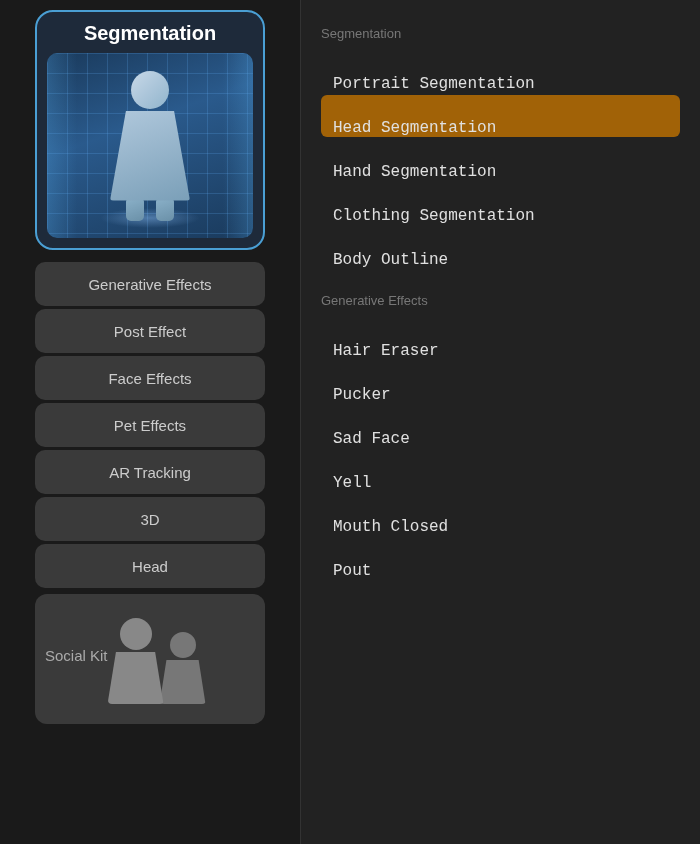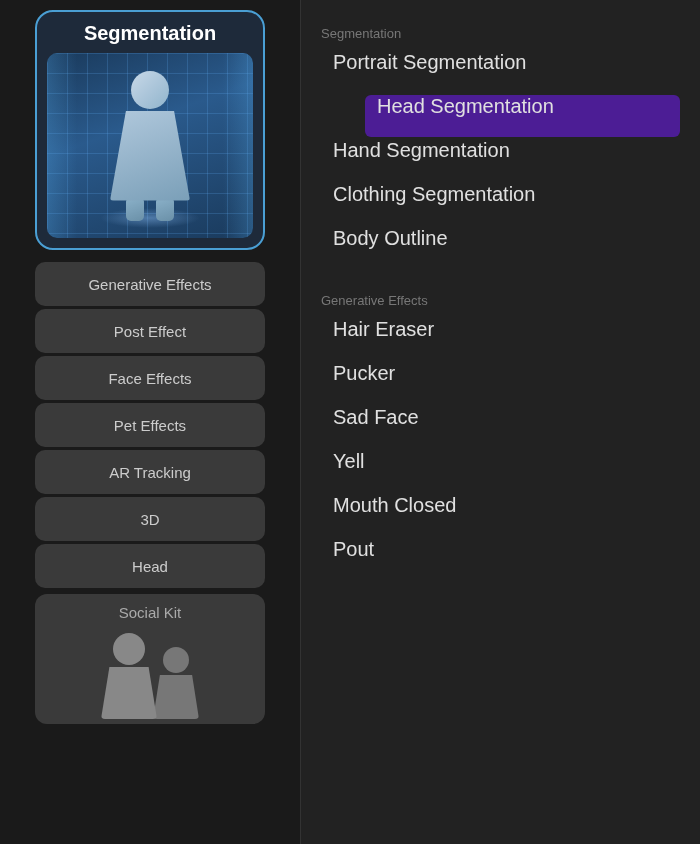--- a/index.html
+++ b/index.html
@@ -159,21 +159,21 @@
       position: relative;
     }
 
     
     .social-kit-card {
       width: 230px;
       height: 130px;
       border-radius: 12px;
       background: #3a3a3a;
       display: flex;
-      flex-direction: column;
+      flex-direction: row;
       align-items: center;
       justify-content: flex-start;
       padding: 10px;
       margin-top: 3px;
       cursor: pointer;
     }
 
     .social-kit-label {
       color: #aaaaaa;
       font-size: 15px;
@@ -217,33 +217,33 @@
     .section-header {
       color: #777777;
       font-size: 13px;
       font-weight: 500;
       margin-bottom: 10px;
       margin-top: 6px;
     }
 
     .menu-item {
       display: flex;
-      align-items: flex-start;
+      align-items: flex-end;
       height: 42px;
       padding: 0 12px;
       border-radius: 6px;
       color: #e0e0e0;
-      font-size: 20px;
+      font-size: 16px;
       cursor: pointer;
       margin-bottom: 2px;
+      font-family: Liberation Mono, monospace;
     }
 
     .menu-item.active {
-      background: #4c1d95;
-      margin-left: 44px;
+      background: #a16207;
     }
 
     .divider {
       height: 16px;
     }
   </style>
 </head>
 <body>
 
 <div class="sidebar">

